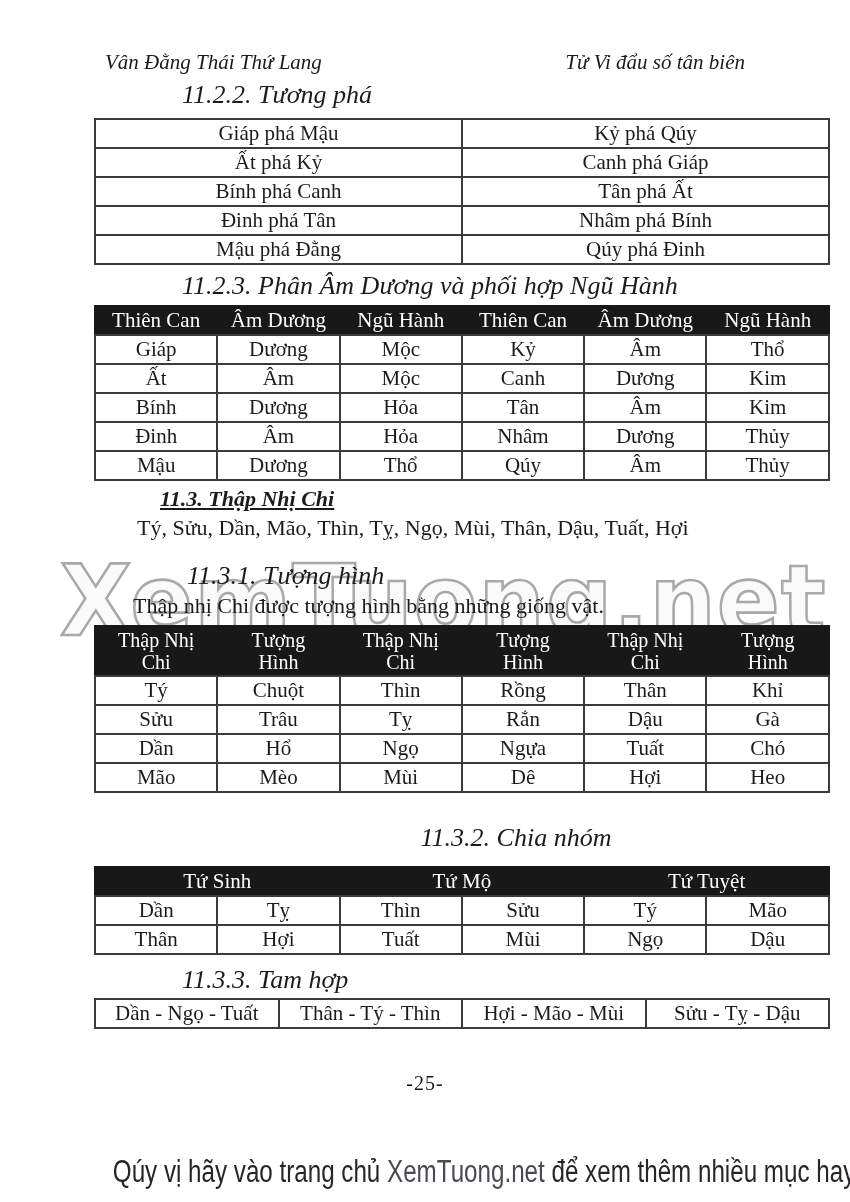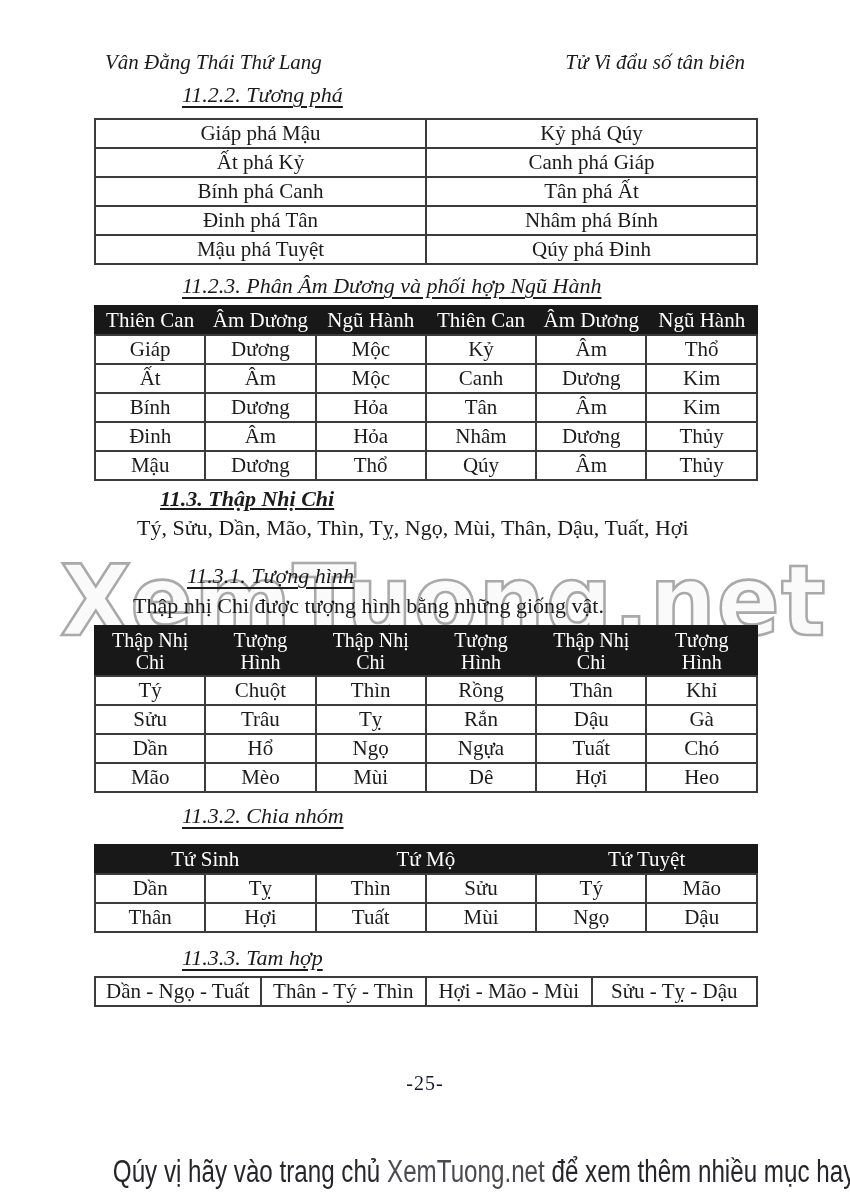--- a/index.html
+++ b/index.html
@@ -19,40 +19,40 @@
     color:rgba(246,246,246,0.55);
     -webkit-text-stroke:2.5px #a9a9a9;
     transform:scaleY(1.06); transform-origin:left top;
   }
   .content { position:relative; z-index:1; }
   .header-row {
     display:flex; justify-content:space-between;
     padding:0 105px; font-style:italic; font-size:21px; line-height:24px;
   }
   .sub-heading {
-    font-style:italic; font-size:22px; font-weight:normal; line-height:26px;
-    text-decoration:underline; text-decoration-thickness:1.5px; text-underline-offset:4px;
+    font-style:italic; font-size:26px; font-weight:normal; line-height:26px;
+    text-decoration-thickness:1.5px; text-underline-offset:4px;
     display:block;
   }
   .bold-heading {
     font-style:italic; font-weight:bold; font-size:22px; line-height:24px; display:block;
   }
   .para { font-size:22px; line-height:26px; }
   .m-1122 { margin:8px 0 0 182px; }
   .m-1123 { margin:8px 0 0 182px; }
   .m-113  { margin:6px 0 4px 160px;text-decoration:underline; }
   .m-chi  { margin:4px 0 0 137px; }
   .m-1131 { margin:22px 0 0 187px; }
   .m-intro{ margin:4px 0 0 133px; }
-  .m-1132 { margin:10px 0 0 182px; }
+  .m-1132 { margin:32px 0 0 182px;text-align:center; }
   .m-1133 { margin:12px 0 0 182px; }
 
   table {
     border-collapse:collapse; table-layout:fixed;
-    width:664px; margin-left:94px; background:#fff;
+    width:736px; margin-left:94px; background:#fff;
   }
   td, th {
     border:2px solid #3b3b3b; text-align:center; vertical-align:middle;
     font-size:21px; height:28px; padding:1px 2px; overflow:hidden;
   }
   th {
     background:#181818; color:#ffffff; font-weight:normal;
     border-color:#181818; border-bottom-color:#3b3b3b; height:29px;
   }
   .t1 { margin-top:10px; }
@@ -109,21 +109,21 @@
           </tr>
           <tr>
             <td>Bính phá Canh</td>
             <td>Tân phá Ất</td>
           </tr>
           <tr>
             <td>Đinh phá Tân</td>
             <td>Nhâm phá Bính</td>
           </tr>
           <tr>
-            <td>Mậu phá Tuyệt</td>
+            <td>Mậu phá Đằng</td>
             <td>Qúy phá Đinh</td>
           </tr>
         </tbody>
     </table>
 
     <span class="sub-heading m-1123">11.2.3. Phân Âm Dương và phối hợp Ngũ Hành</span>
 
     <table class="t2">
       <colgroup>
           <col style="width:16.66%">

